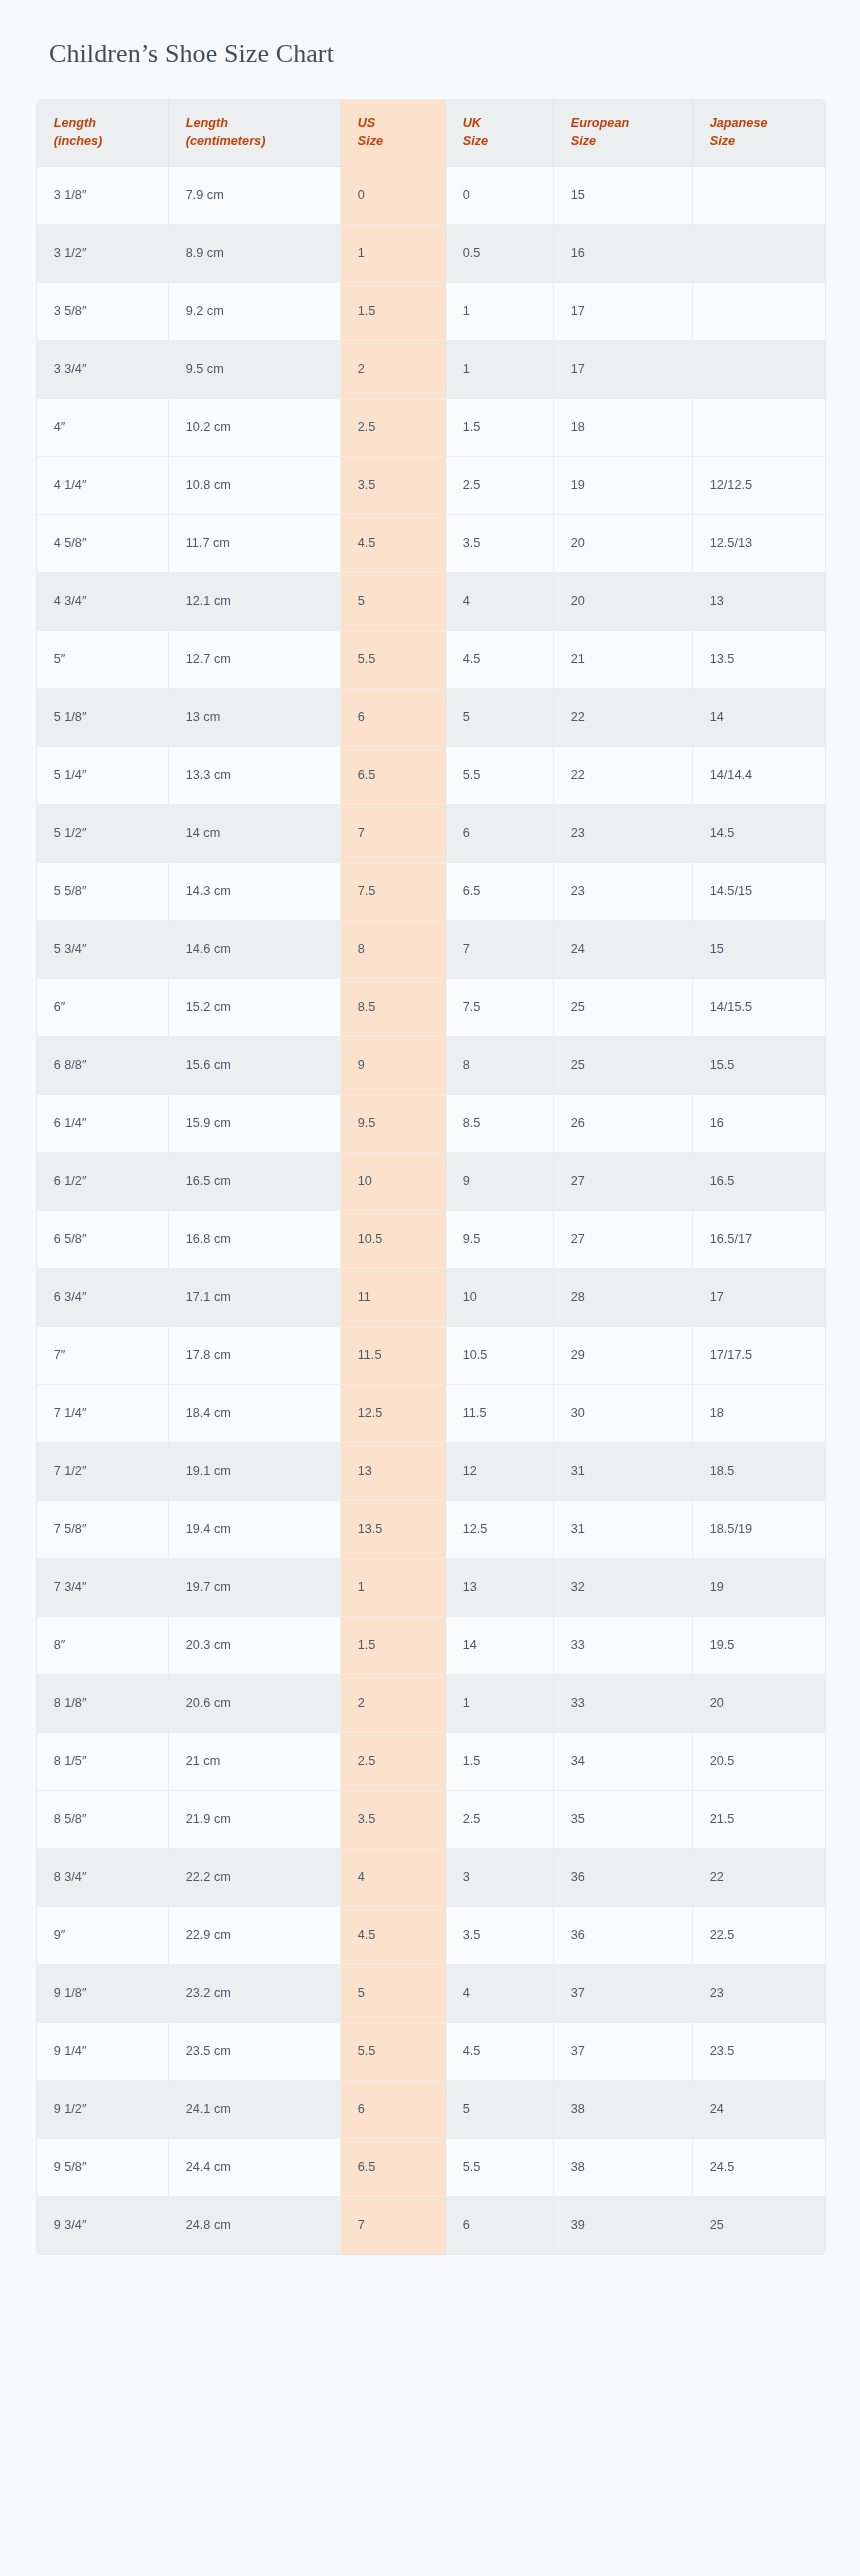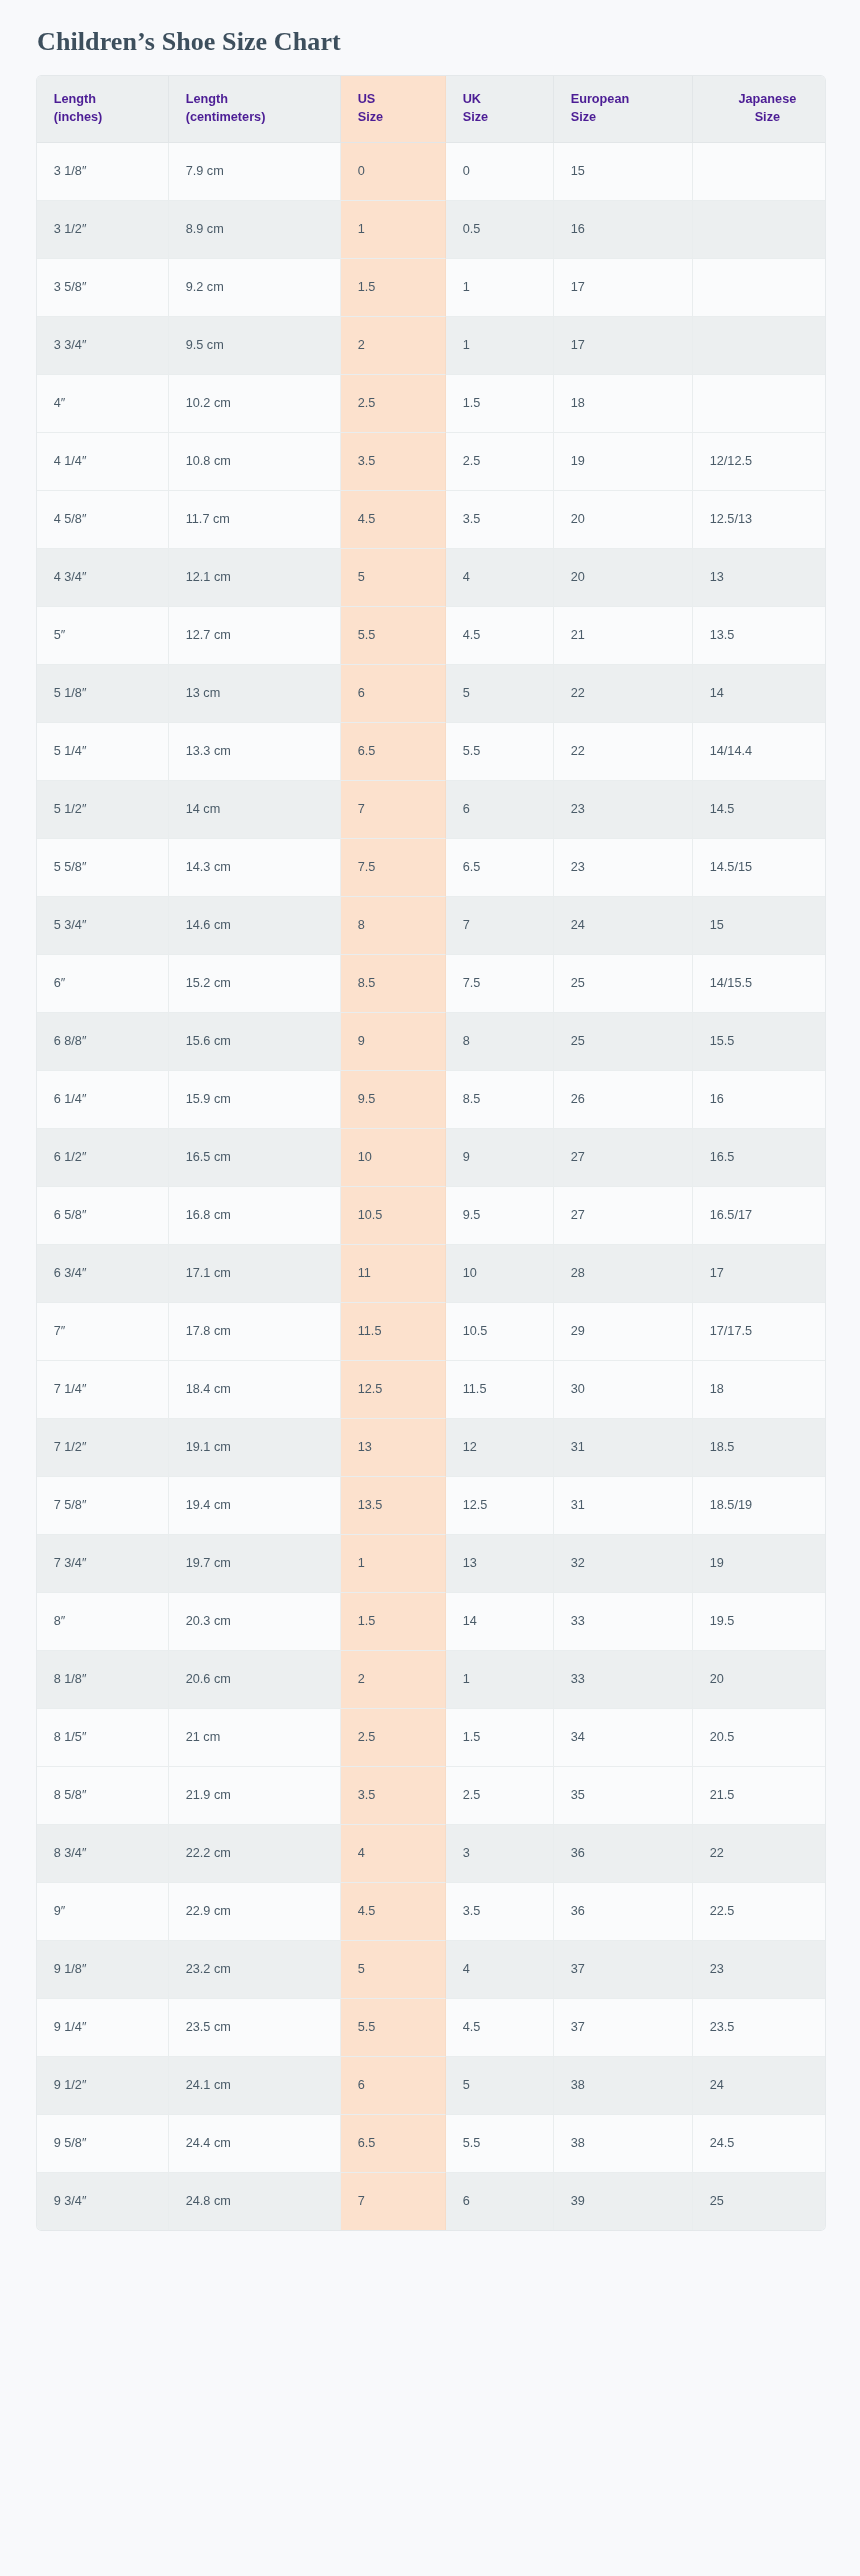--- a/index.html
+++ b/index.html
@@ -14,25 +14,25 @@
     font-family: "Liberation Sans", sans-serif;
     -webkit-font-smoothing: antialiased;
   }
   .page {
     width: 860px;
     box-sizing: border-box;
     padding: 0;
   }
   .page-title {
     font-family: "Liberation Serif", serif;
-    font-weight: bold;
+    font-weight: normal;
     font-size: 26px;
     line-height: 1.2;
     color: #3d4f5d;
-    margin: 0;
+    margin: 12px;
     padding: 26px 0 0 37px;
     letter-spacing: 0.1px;
   }
   .table-wrap {
     padding: 19.3px 36px 35px 37px;
   }
   table.size-chart {
     border-collapse: separate;
     border-spacing: 0;
     width: 788px;
@@ -43,32 +43,33 @@
   }
   table.size-chart col.c0 { width: 132px; }
   table.size-chart col.c1 { width: 172px; }
   table.size-chart col.c2 { width: 105px; }
   table.size-chart col.c3 { width: 108px; }
   table.size-chart col.c4 { width: 139px; }
   table.size-chart col.c5 { width: 132px; }
 
   table.size-chart thead th {
     background: #eceff0;
-    color: #4c1d95;
+    color: #c2410c;
     font-size: 12.7px;
     font-weight: bold;
     line-height: 1.38;
     text-align: left;
     padding: 15px 0 15px 16.7px;
     vertical-align: top;
     border-right: 0.9px solid #e2e6e8;
     border-bottom: 0.9px solid #e2e6e8;
     white-space: pre-line;
-  }
-  table.size-chart thead th:last-child { border-right: none; text-align: center; }
+    font-style: italic;
+  }
+  table.size-chart thead th:last-child { border-right: none; }
   table.size-chart thead th.us-col {
     background: #fce1cd;
     border-right: 0.9px solid #f7dbc6;
   }
 
   table.size-chart tbody td {
     color: #4a5b68;
     font-size: 12.7px;
     line-height: 1.3;
     text-align: left;

